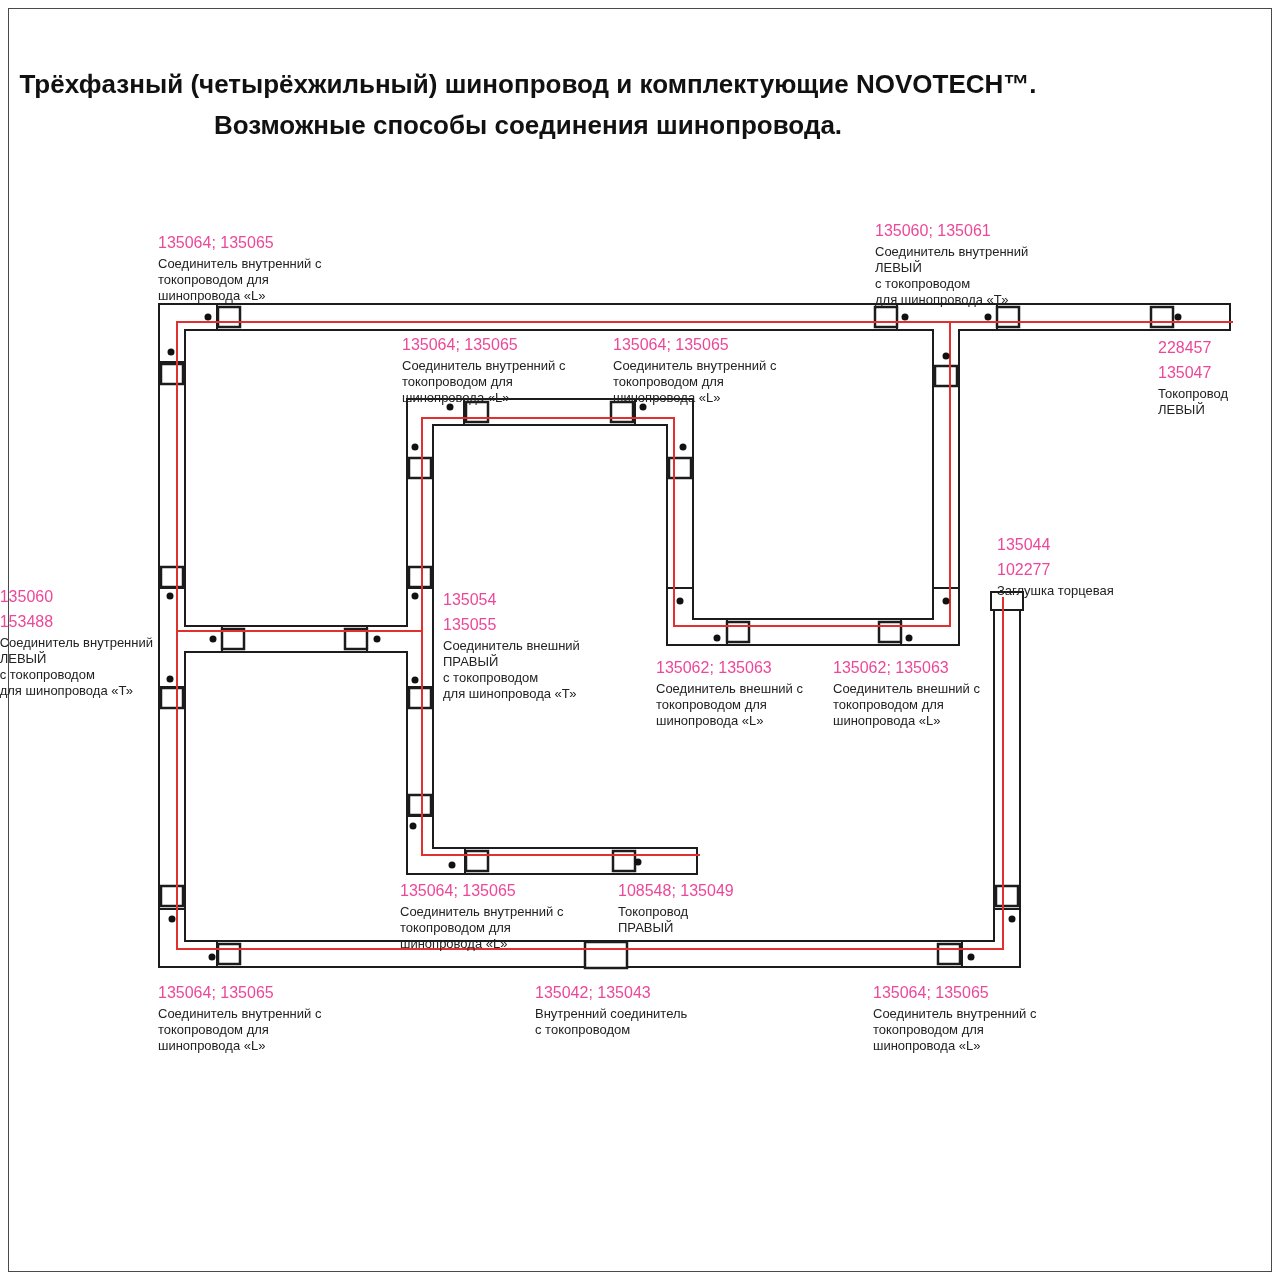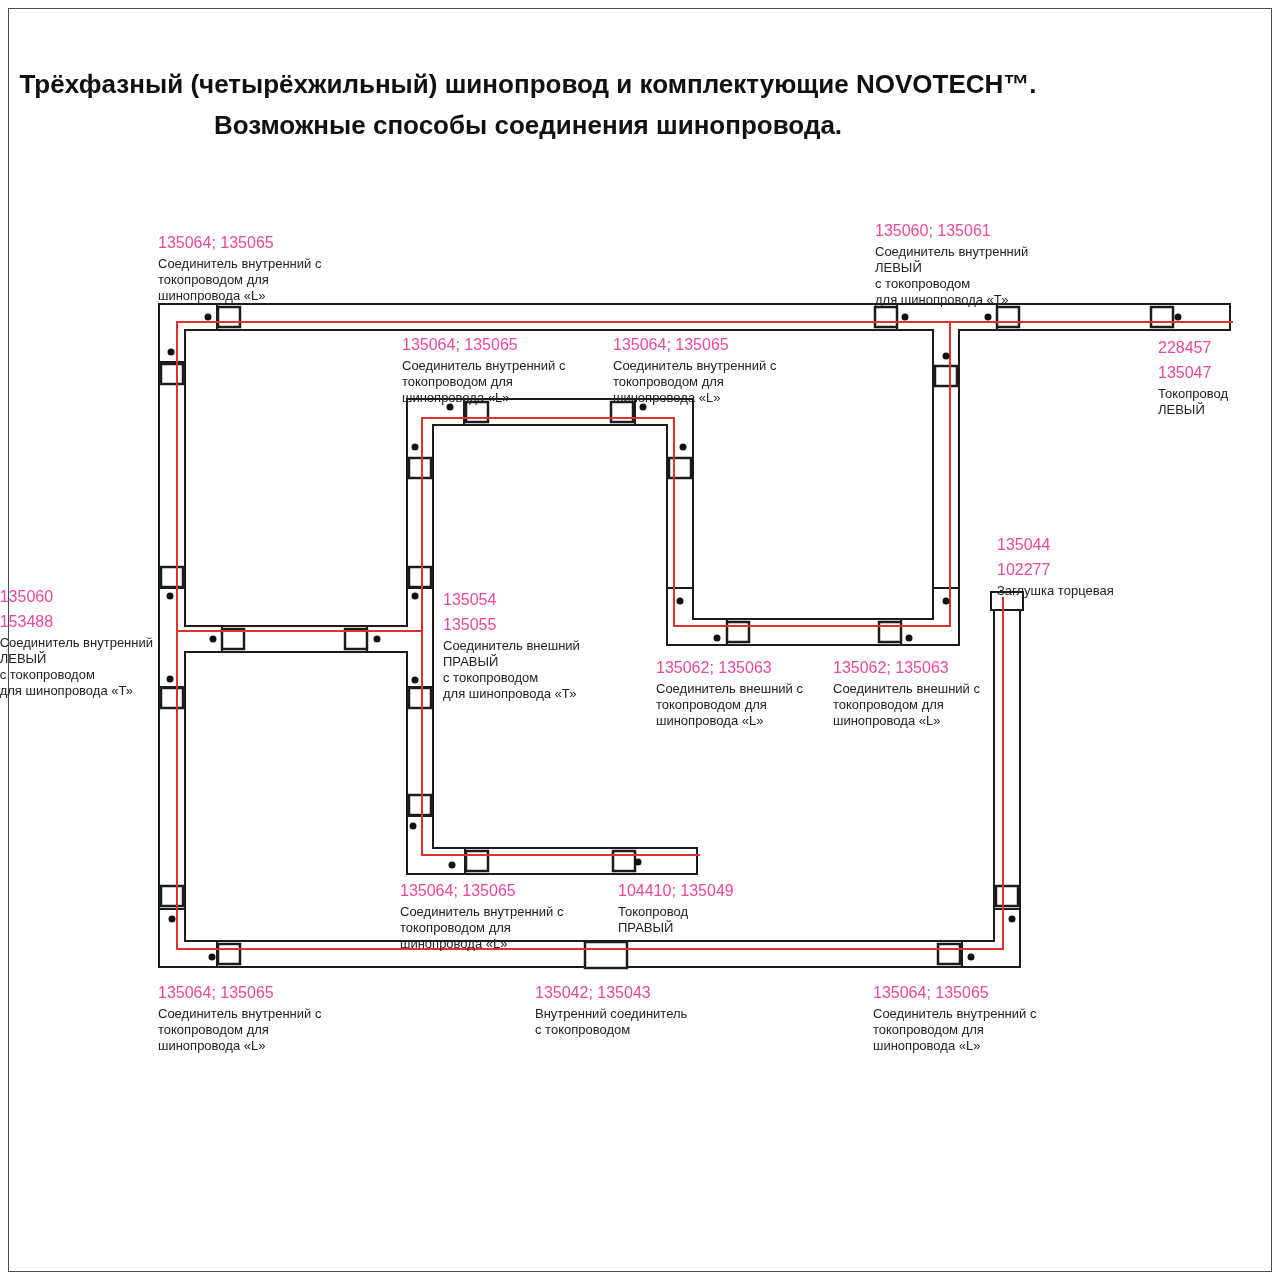--- a/index.html
+++ b/index.html
@@ -232,21 +232,21 @@
 <div class="lbl" style="left:400px;top:879px">
   <div class="code">135064; 135065</div>
   <div class="body">
     <div>Соединитель внутренний с</div>
     <div>токопроводом для</div>
     <div>шинопровода «L»</div>
   </div>
 </div>
 
 <div class="lbl" style="left:618px;top:879px">
-  <div class="code">104410; 135049</div>
+  <div class="code">108548; 135049</div>
   <div class="body">
     <div>Токопровод</div>
     <div class="b">ПРАВЫЙ</div>
   </div>
 </div>
 
 <div class="lbl" style="left:158px;top:981px">
   <div class="code">135064; 135065</div>
   <div class="body">
     <div>Соединитель внутренний с</div>

